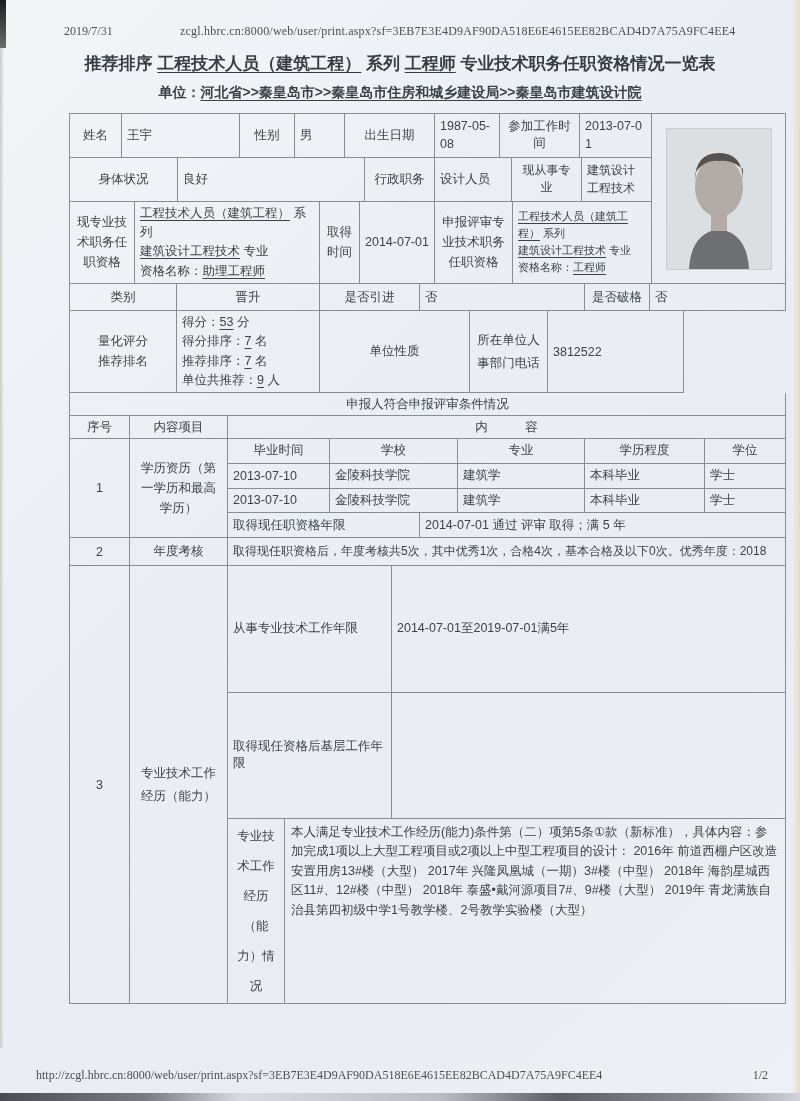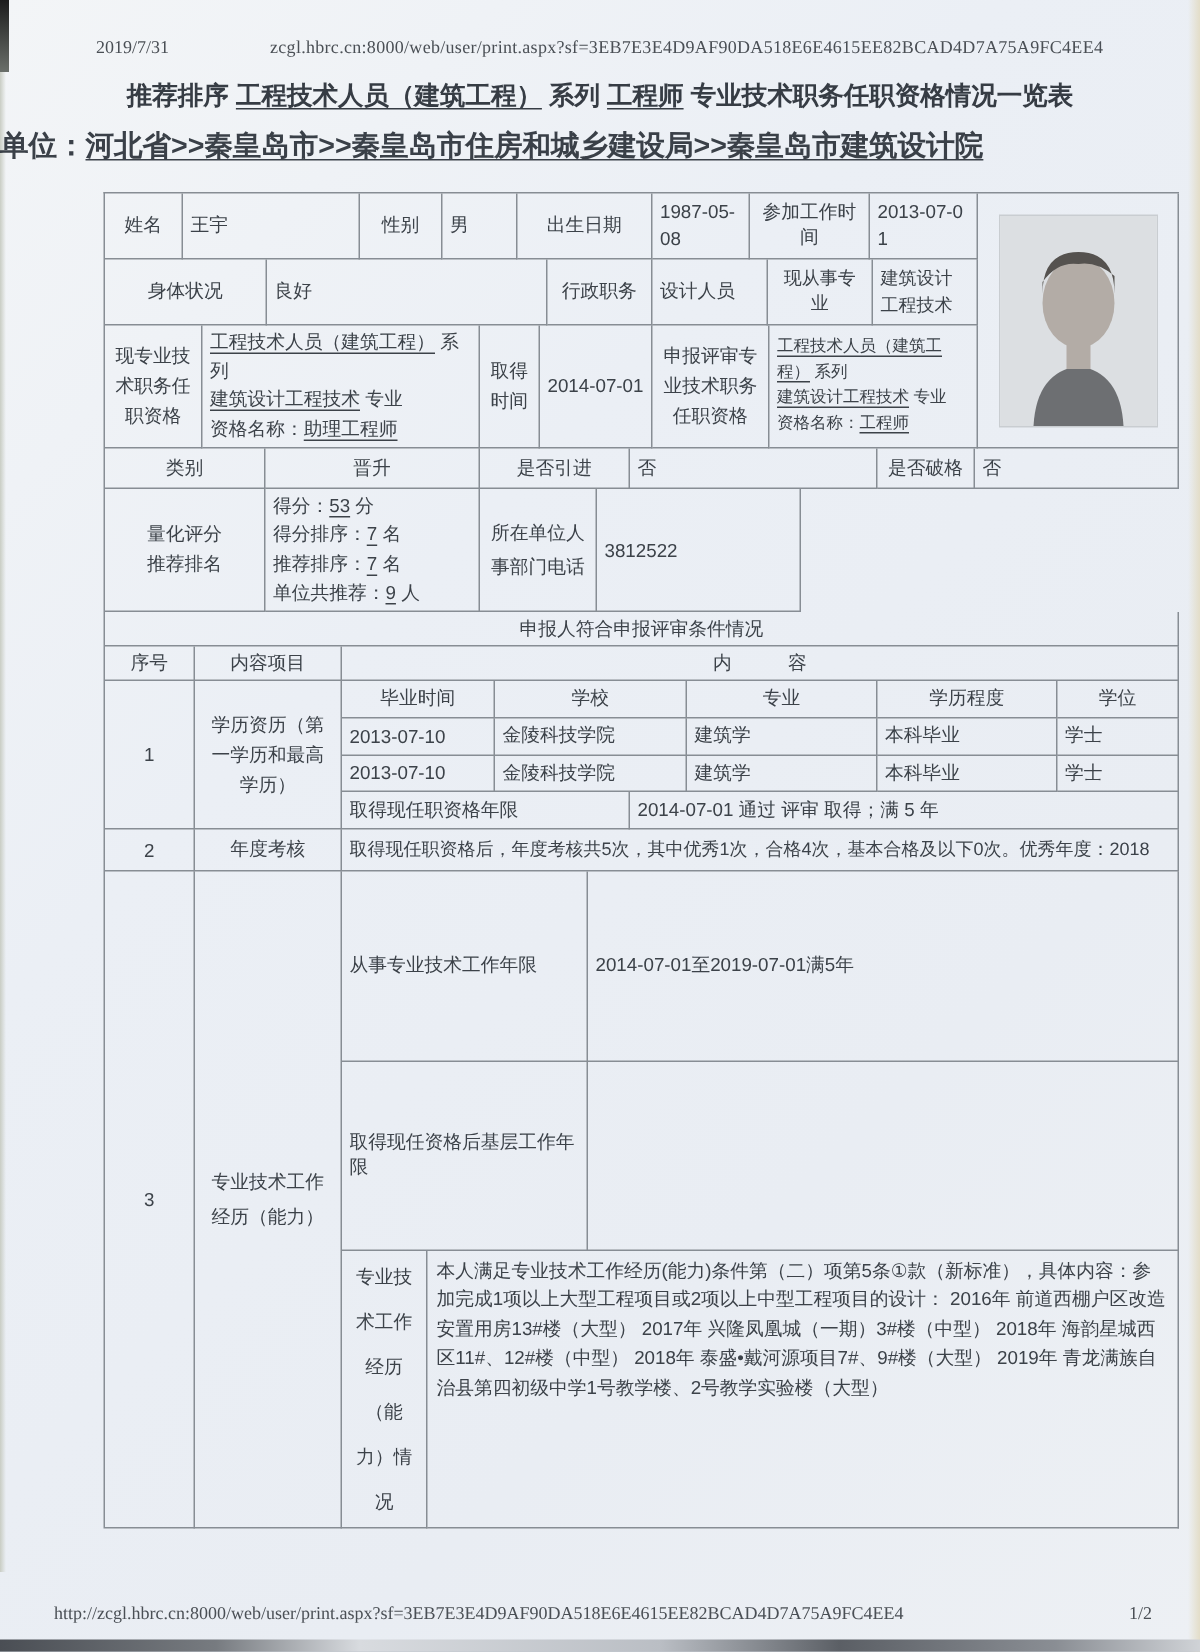--- a/index.html
+++ b/index.html
@@ -21,26 +21,26 @@
   .edge-bottom{position:absolute;left:0;bottom:0;width:100%;height:8px;
     background:linear-gradient(90deg,#4a4e54 0%,#777b80 18%,#d8dbdf 30%,#babec4 55%,#5b5f65 70%,#8a8e94 88%,#d0d3d7 100%);}
   .edge-right{position:absolute;right:0;top:0;width:8px;height:100%;background:linear-gradient(90deg,transparent,#e3ddc8);}
 
   .scan-header{position:absolute;top:24px;left:0;width:100%;font-family:"Liberation Serif","DejaVu Serif",serif;font-size:12px;color:#4a4f55;}
   .scan-date{position:absolute;left:64px;top:0;}
   .scan-url{position:absolute;left:180px;top:0;letter-spacing:.2px;}
 
   .doc-title{position:absolute;top:52px;left:0;width:100%;text-align:center;font-size:17px;font-weight:bold;color:#363c44;}
   .doc-title .u{text-decoration:underline;text-underline-offset:3px;}
-  .unit-line{position:absolute;top:84px;left:0;width:100%;font-size:19px;font-weight:bold;color:#3a4048;}
+  .unit-line{position:absolute;top:84px;left:0;width:100%;text-align:center;font-size:14px;font-weight:bold;color:#3a4048;}
   .unit-line .u{text-decoration:underline;text-underline-offset:3px;}
 
   
   .form{
-    position:absolute;left:69px;top:128px;width:716px;
+    position:absolute;left:69px;top:113px;width:716px;
     border-top:1px solid #878d94;border-left:1px solid #878d94;
     font-size:12.5px;
   }
   .row{display:flex;}
   .c{
     box-sizing:border-box;
     border-right:1px solid #878d94;border-bottom:1px solid #878d94;
     display:flex;align-items:center;
     padding:2px 5px;
     min-height:100%;
@@ -159,20 +159,21 @@
         </div>
       </div>
       <div class="c val" style="width:143px;">
         <div class="stack">
           <div><span>得分：</span><span class="u">53</span><span> 分</span></div>
           <div><span>得分排序：</span><span class="u">7</span><span> 名</span></div>
           <div><span>推荐排序：</span><span class="u">7</span><span> 名</span></div>
           <div><span>单位共推荐：</span><span class="u">9</span><span> 人</span></div>
         </div>
       </div>
+      <div class="c lab" style="width:150px;">单位性质</div>
       <div class="c lab" style="width:78px;line-height:1.8;">所在单位人事部门电话</div>
       <div class="c val" style="width:136px;">3812522</div>
     </div>
 
     <div class="row" style="height:23px;">
       <div class="c lab" style="width:716px;">申报人符合申报评审条件情况</div>
     </div>
 
     <div class="row" style="height:23px;">
       <div class="c lab" style="width:60px;">序号</div>

